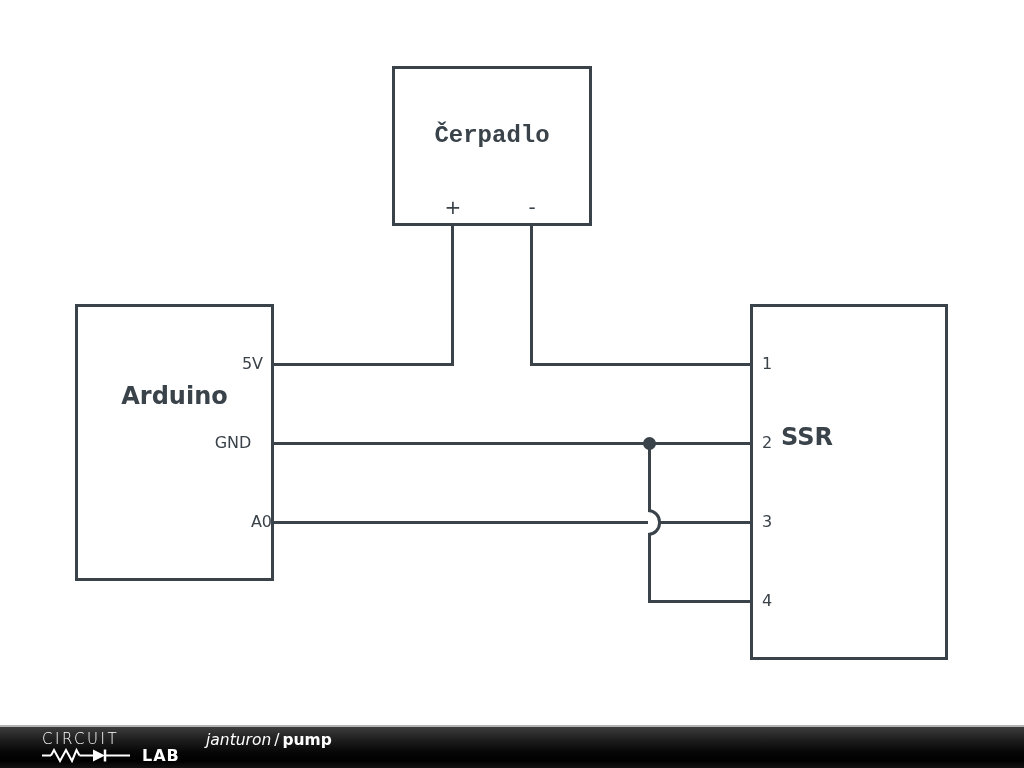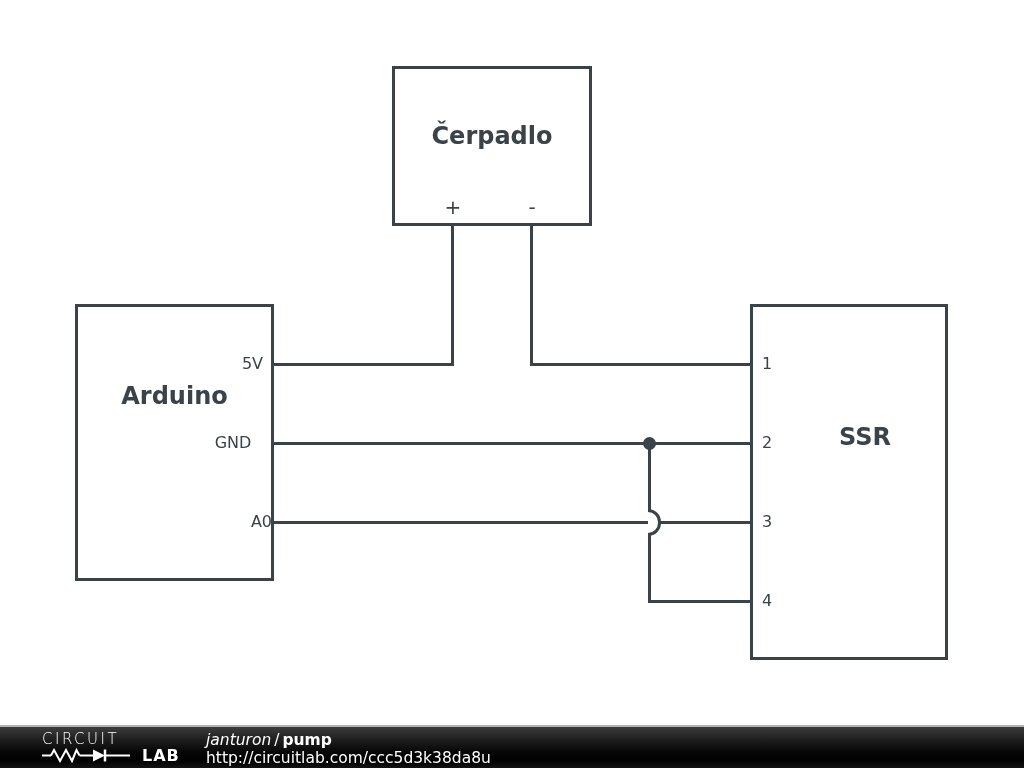--- a/index.html
+++ b/index.html
@@ -77,23 +77,23 @@
   <div class="wire wire-v" style="left:530px; top:224px; height:142px;"></div>
   <div class="wire wire-h" style="left:530px; top:363px; width:222px;"></div>
   <div class="wire wire-h" style="left:274px; top:442px; width:478px;"></div>
   <div class="wire wire-h" style="left:274px; top:521px; width:478px;"></div>
   <div class="wire wire-v" style="left:648px; top:443px; height:68px;"></div>
   <div class="hop" style="left:648px; top:509px;"></div>
   <div class="wire wire-v" style="left:648px; top:534px; height:68px;"></div>
   <div class="wire wire-h" style="left:648px; top:600px; width:104px;"></div>
   <div class="junction-dot" style="left:643px; top:437px;"></div>
 
-  <div class="comp-label" style="left:392px; top:122px; width:200px;">Čerpadlo</div>
+  <div class="comp-label" style="left:392px; top:122px; width:200px;font-family:Liberation Mono, monospace;">Čerpadlo</div>
   <div class="comp-label" style="left:75px; top:382px; width:199px;">Arduino</div>
-  <div class="comp-label" style="left:766px; top:423px; width:198px;">SSR</div>
+  <div class="comp-label" style="left:708px; top:423px; width:198px;">SSR</div>
 
   <div class="pin-label pin-sign" style="left:441px; top:194px; width:24px;">+</div>
   <div class="pin-label pin-sign" style="left:520px; top:194px; width:24px;">-</div>
 
   <div class="pin-label" style="left:203px; top:353px; width:60px; text-align:right;">5V</div>
   <div class="pin-label" style="left:203px; top:432px; width:60px; text-align:center;">GND</div>
   <div class="pin-label" style="left:212px; top:511px; width:60px; text-align:right;">A0</div>
 
   <div class="pin-label" style="left:762px; top:353px; width:40px;">1</div>
   <div class="pin-label" style="left:762px; top:432px; width:40px;">2</div>
@@ -112,17 +112,16 @@
           <path d="M63 1.5 V13.5" stroke="#ffffff" stroke-width="2.5" fill="none"></path>
           <path d="M64 7.5 H88" stroke="#ffffff" stroke-width="2" fill="none"></path>
         </svg>
         <span class="logo-lab">LAB</span>
       </div>
     </div>
     <div class="credit">
       <div class="credit-line1">
         <span class="credit-author">janturon</span><span class="credit-sep">/</span><span class="credit-project">pump</span>
       </div>
-      <div class="credit-line2">http://circuitlab.com/ccc5d3k38da8u</div>
     </div>
   </div>
 
 </div>
 
 </body></html>

